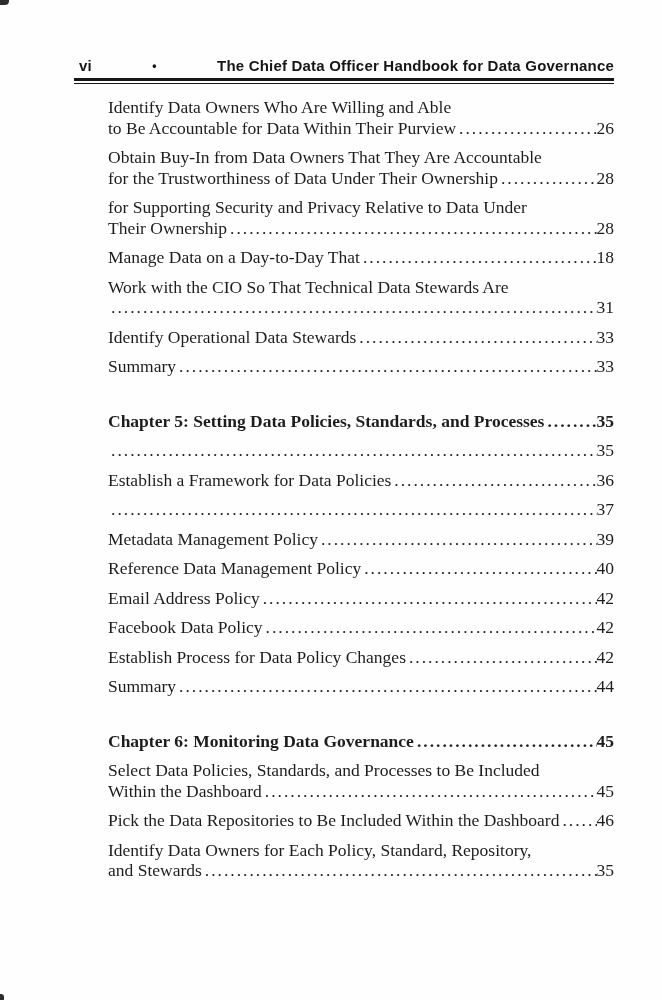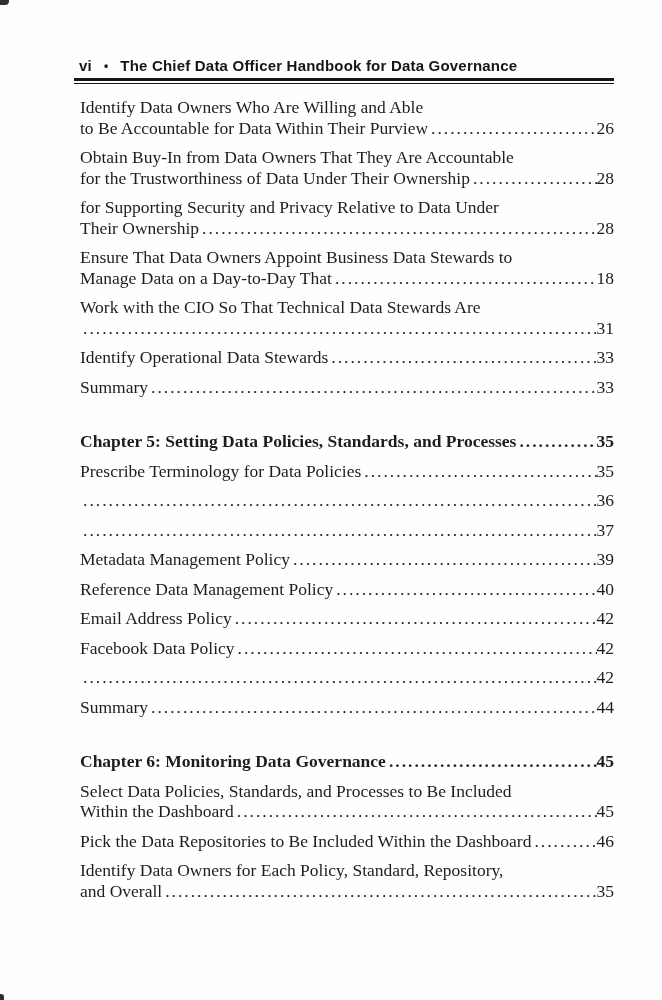--- a/index.html
+++ b/index.html
@@ -25,20 +25,21 @@
   }
   .header-row {
     display: flex;
     align-items: baseline;
     padding-left: 5px;
     font-family: "Liberation Sans", "DejaVu Sans", sans-serif;
     font-weight: bold;
     font-size: 15px;
     letter-spacing: 0.2px;
     color: #161616;
+    justify-content: space-between;
   }
   .header-sep {
     margin: 0 12px;
     font-size: 12px;
     position: relative;
     top: -1px;
   }
   .rule-thick { margin-top: 4px; height: 2.5px; background: #161616; }
   .rule-thin  { margin-top: 2px; height: 1.5px; background: #161616; }
 
@@ -56,20 +57,21 @@
     font-size: 17.5px;
     line-height: 20.5px;
   }
   .toc-entry.chapter {
     font-weight: bold;
     margin-top: 25px;
   }
   .toc-line {
     display: flex;
     align-items: flex-end;
+    margin-left: 28px;
   }
   .toc-text { white-space: nowrap; }
   .leader {
     flex: 1 1 auto;
     min-width: 0;
     overflow: hidden;
     white-space: nowrap;
     letter-spacing: 2px;
     margin-left: 3px;
   }
@@ -134,23 +136,20 @@
           <span class="toc-text">for Supporting Security and Privacy Relative to Data Under</span>
         </div>
         <div class="toc-line">
           <span class="toc-text">Their Ownership</span>
           <span class="leader">........................................................................................................................................................................................................</span>
           <span class="pageno">28</span>
         </div>
       </div>
       <div class="toc-entry">
         <div class="toc-line">
-          <span class="toc-text">Ensure That Data Owners Appoint Business Data Stewards to</span>
-        </div>
-        <div class="toc-line">
           <span class="toc-text">Manage Data on a Day-to-Day That</span>
           <span class="leader">........................................................................................................................................................................................................</span>
           <span class="pageno">18</span>
         </div>
       </div>
       <div class="toc-entry">
         <div class="toc-line">
           <span class="toc-text">Work with the CIO So That Technical Data Stewards Are</span>
         </div>
         <div class="toc-line">
@@ -174,27 +173,27 @@
       </div>
       <div class="toc-entry chapter">
         <div class="toc-line">
           <span class="toc-text">Chapter 5: Setting Data Policies, Standards, and Processes</span>
           <span class="leader">........................................................................................................................................................................................................</span>
           <span class="pageno">35</span>
         </div>
       </div>
       <div class="toc-entry">
         <div class="toc-line">
-          <span class="toc-text">Prescribe Terminology for Data Policies</span>
           <span class="leader">........................................................................................................................................................................................................</span>
           <span class="pageno">35</span>
         </div>
       </div>
       <div class="toc-entry">
         <div class="toc-line">
+          <span class="toc-text">Establish a Framework for Data Policies</span>
           <span class="leader">........................................................................................................................................................................................................</span>
           <span class="pageno">36</span>
         </div>
       </div>
       <div class="toc-entry">
         <div class="toc-line">
           <span class="leader">........................................................................................................................................................................................................</span>
           <span class="pageno">37</span>
         </div>
       </div>
@@ -221,20 +220,21 @@
       </div>
       <div class="toc-entry">
         <div class="toc-line">
           <span class="toc-text">Facebook Data Policy</span>
           <span class="leader">........................................................................................................................................................................................................</span>
           <span class="pageno">42</span>
         </div>
       </div>
       <div class="toc-entry">
         <div class="toc-line">
+          <span class="toc-text">Establish Process for Data Policy Changes</span>
           <span class="leader">........................................................................................................................................................................................................</span>
           <span class="pageno">42</span>
         </div>
       </div>
       <div class="toc-entry">
         <div class="toc-line">
           <span class="toc-text">Summary</span>
           <span class="leader">........................................................................................................................................................................................................</span>
           <span class="pageno">44</span>
         </div>
@@ -261,21 +261,21 @@
           <span class="toc-text">Pick the Data Repositories to Be Included Within the Dashboard</span>
           <span class="leader">........................................................................................................................................................................................................</span>
           <span class="pageno">46</span>
         </div>
       </div>
       <div class="toc-entry">
         <div class="toc-line">
           <span class="toc-text">Identify Data Owners for Each Policy, Standard, Repository,</span>
         </div>
         <div class="toc-line">
-          <span class="toc-text">and Overall</span>
+          <span class="toc-text">and Stewards</span>
           <span class="leader">........................................................................................................................................................................................................</span>
           <span class="pageno">35</span>
         </div>
       </div>
     </div>
 
   <div class="artifact-bl"></div>
 
 </div>
 

